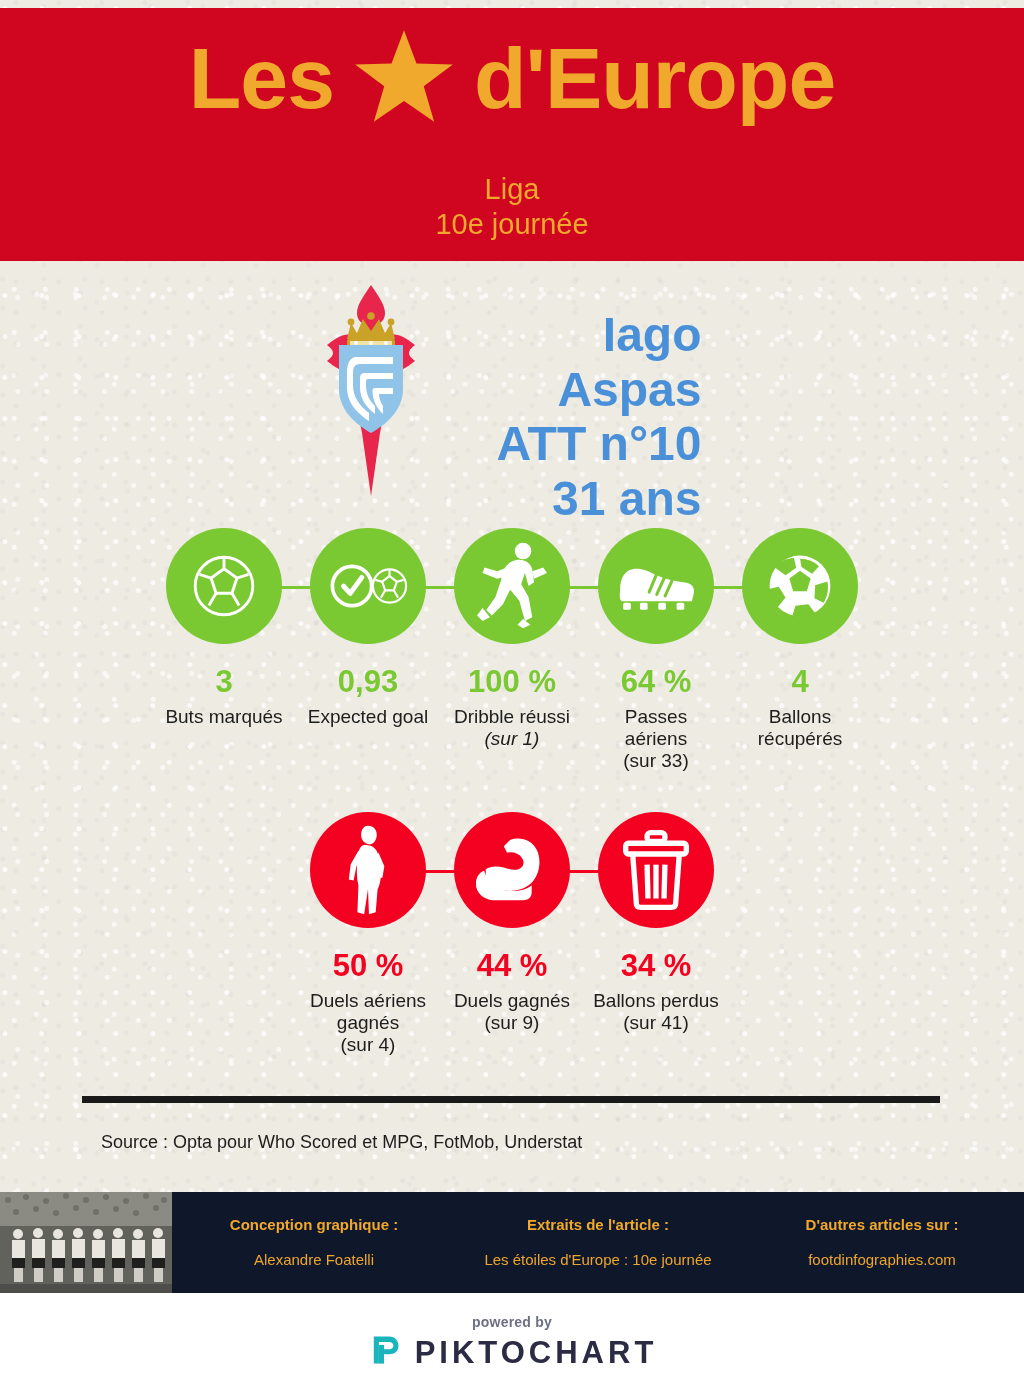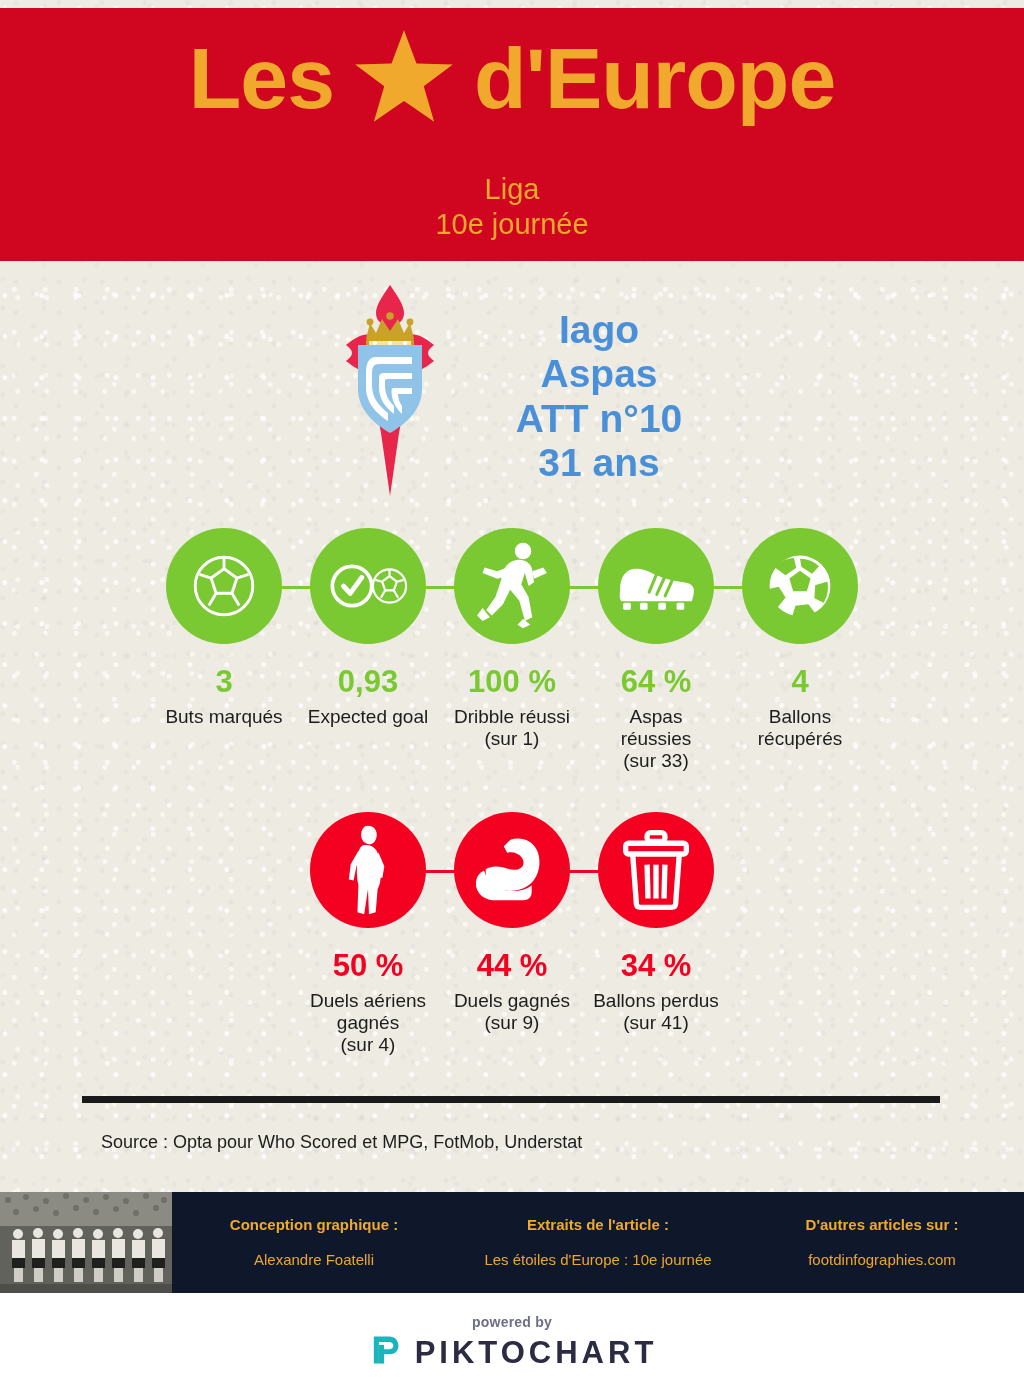--- a/index.html
+++ b/index.html
@@ -48,22 +48,22 @@
     text-align:center;color:#f0a92c;
     font-size:29px;line-height:1.22;font-weight:400;
   }
   
   .player{
     position:absolute;left:0;top:283px;width:1024px;height:222px;
     display:flex;align-items:flex-start;justify-content:center;gap:78px;
   }
   .crest{width:96px;height:215px;flex:0 0 auto;}
   .player-meta{
-    color:#4a90d9;font-weight:bold;font-size:39px;line-height:1.14;
-    text-align:center;padding-top:25px;white-space:nowrap;
+    color:#4a90d9;font-weight:bold;font-size:48px;line-height:1.14;
+    text-align:right;padding-top:25px;white-space:nowrap;
   }
   
   .row{position:absolute;left:0;width:1024px;}
   .row-green{top:528px;height:250px;}
   .row-red{top:812px;height:260px;}
   .cells{display:flex;justify-content:center;align-items:flex-start;}
   .cell{position:relative;width:auto;display:flex;flex-direction:column;align-items:center;}
   .cell-g{width:128px;margin:0 8px;}
   .cell-r{width:128px;margin:0 8px;}
   .bubble{
@@ -238,21 +238,21 @@
               <path d="M44 22 C52 20 60 24 62 32 L64 46 L58 50 L54 36 L50 48 L58 62 L62 84 L54 88 L48 66 L38 54 L30 70 L18 82 L12 76 L22 62 L28 44 C30 32 34 24 44 22 Z"></path>
               <path d="M44 26 L24 34 L10 30 L8 36 L24 42 L46 36 Z"></path>
               <path d="M62 34 L74 30 L78 36 L64 42 Z"></path>
               <path d="M8 74 L16 84 L8 88 L2 82 Z"></path>
               <path d="M52 86 L60 92 L52 96 L46 92 Z"></path>
             </g>
           </svg>
         </div>
         <div class="value green">100 %</div>
         <div class="label">Dribble réussi</div>
-        <div class="label" style="margin-top:0;">(sur 1)</div>
+        <div class="label" style="margin-top:0;font-style:italic;">(sur 1)</div>
       </div>
 
       <div class="cell cell-g">
         <div class="connector green" style="left:50%;width:144px;"></div>
         <div class="bubble green">
           <svg width="84" height="62" viewBox="0 0 110 80" aria-hidden="true">
             <g fill="#ffffff">
               <path d="M8 44 C8 30 14 20 24 18 C34 16 44 20 56 26 C68 32 84 34 96 36 C104 38 106 44 104 52 L102 60 L10 60 C6 56 8 50 8 44 Z"></path>
               <rect x="12" y="62" width="10" height="9" rx="2"></rect>
               <rect x="34" y="62" width="10" height="9" rx="2"></rect>
@@ -260,21 +260,21 @@
               <rect x="82" y="62" width="10" height="9" rx="2"></rect>
             </g>
             <g stroke="#7ac832" stroke-width="4" stroke-linecap="round">
               <line x1="56" y1="24" x2="46" y2="48"></line>
               <line x1="66" y1="29" x2="56" y2="51"></line>
               <line x1="76" y1="33" x2="67" y2="53"></line>
             </g>
           </svg>
         </div>
         <div class="value green">64 %</div>
-        <div class="label">Aspas réussies</div>
+        <div class="label">Passes aériens</div>
         <div class="label" style="margin-top:0;">(sur 33)</div>
       </div>
 
       <div class="cell cell-g">
         <div class="bubble green">
           <svg width="76" height="76" viewBox="0 0 100 100" aria-hidden="true">
             <circle cx="50" cy="50" r="40" fill="#ffffff"></circle>
             <g fill="#7ac832">
               <polygon points="50,30 64,40 59,57 41,57 36,40"></polygon>
               <path d="M50 14 C60 14 69 18 75 24 L66 34 L52 25 Z"></path>

